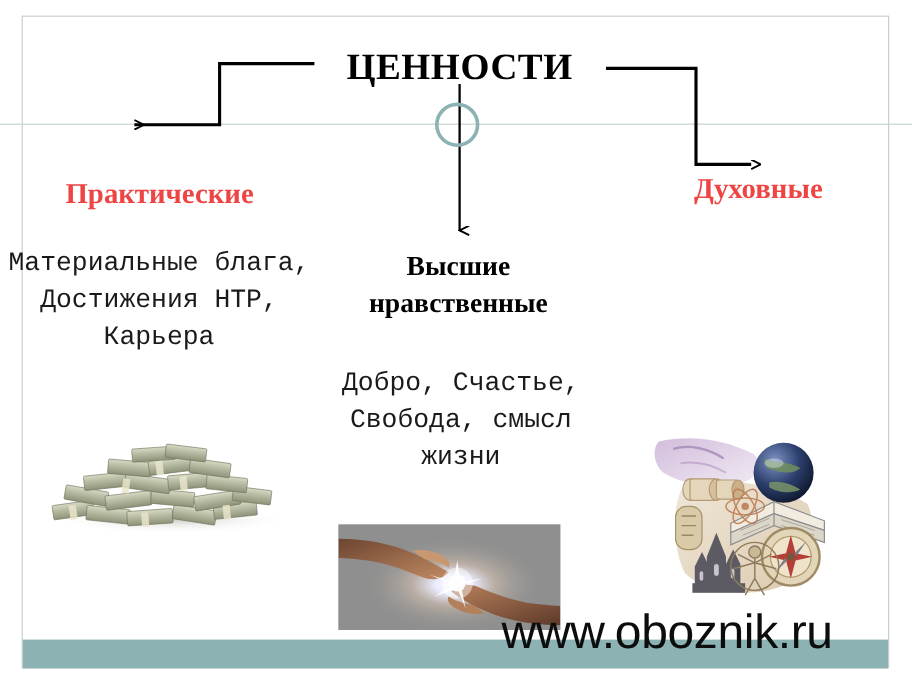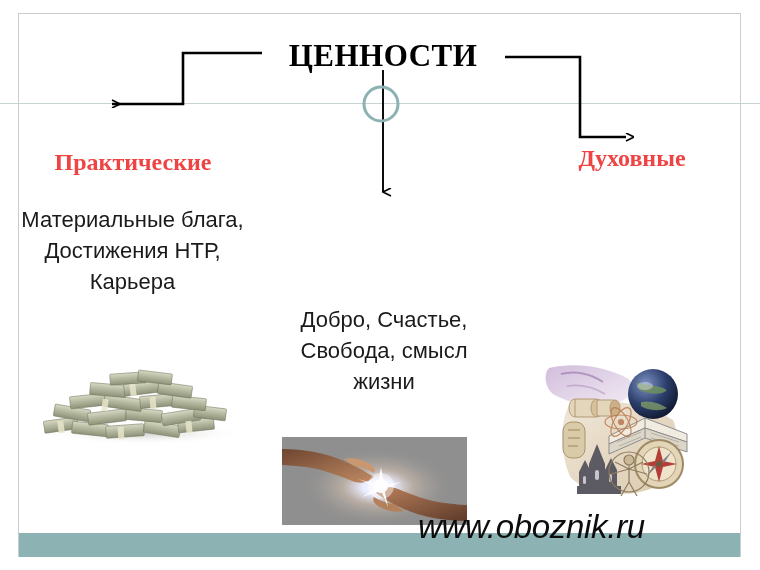--- a/index.html
+++ b/index.html
@@ -95,21 +95,21 @@
     font-family: "Liberation Serif", serif;
     font-weight: bold;
     font-size: 23px;
     line-height: 31px;
     color: #000000;
   }
 
   
   .col-body {
     position: absolute;
-    font-family: Liberation Sans, sans-serif;
+    font-family: Liberation Mono, monospace;
     font-weight: normal;
     font-size: 22px;
     line-height: 31px;
     color: #1a1a1a;
     text-align: center;
   }
   .col-body.left   { left: 5px;   top: 204px; width: 255px; }
   .col-body.center { left: 268px; top: 304px; width: 232px; }
   .col-body.right  { left: 522px; top: 204px; width: 218px; }
 
@@ -140,26 +140,25 @@
     background: #ffffff;
   }
 
   
   .watermark {
     position: absolute;
     left: 418px;
     top: 508px;
     font-family: "Liberation Sans", sans-serif;
     font-weight: normal;
-    font-size: 33px;
+    font-size: 40px;
     line-height: 38px;
     color: #0d0d0d;
     letter-spacing: -0.3px;
     white-space: nowrap;
-    font-style: italic;
   }
 </style>
 </head>
 <body>
 
 <div id="slide">
 
   <div class="slide-frame"></div>
 
   <div class="divider-line"></div>
@@ -191,20 +190,21 @@
 
     <circle cx="381" cy="104" r="17" fill="none" stroke="#8cb2b3" stroke-width="3"></circle>
   </svg>
 
   <div class="main-title">ЦЕННОСТИ</div>
 
   <div class="col-head left">Практические</div>
 
   <div class="col-head right">Духовные</div>
 
+  <div class="center-head">Высшие нравственные</div>
 
   <div class="col-body left">Материальные блага, Достижения НТР, Карьера</div>
 
   <div class="col-body center">Добро, Счастье, Свобода, смысл жизни</div>
 
 
   <div class="pic pic-money">
     <svg width="224" height="80" viewBox="0 0 224 80">
       <defs>
         <linearGradient id="billG" x1="0" y1="0" x2="0" y2="1">

